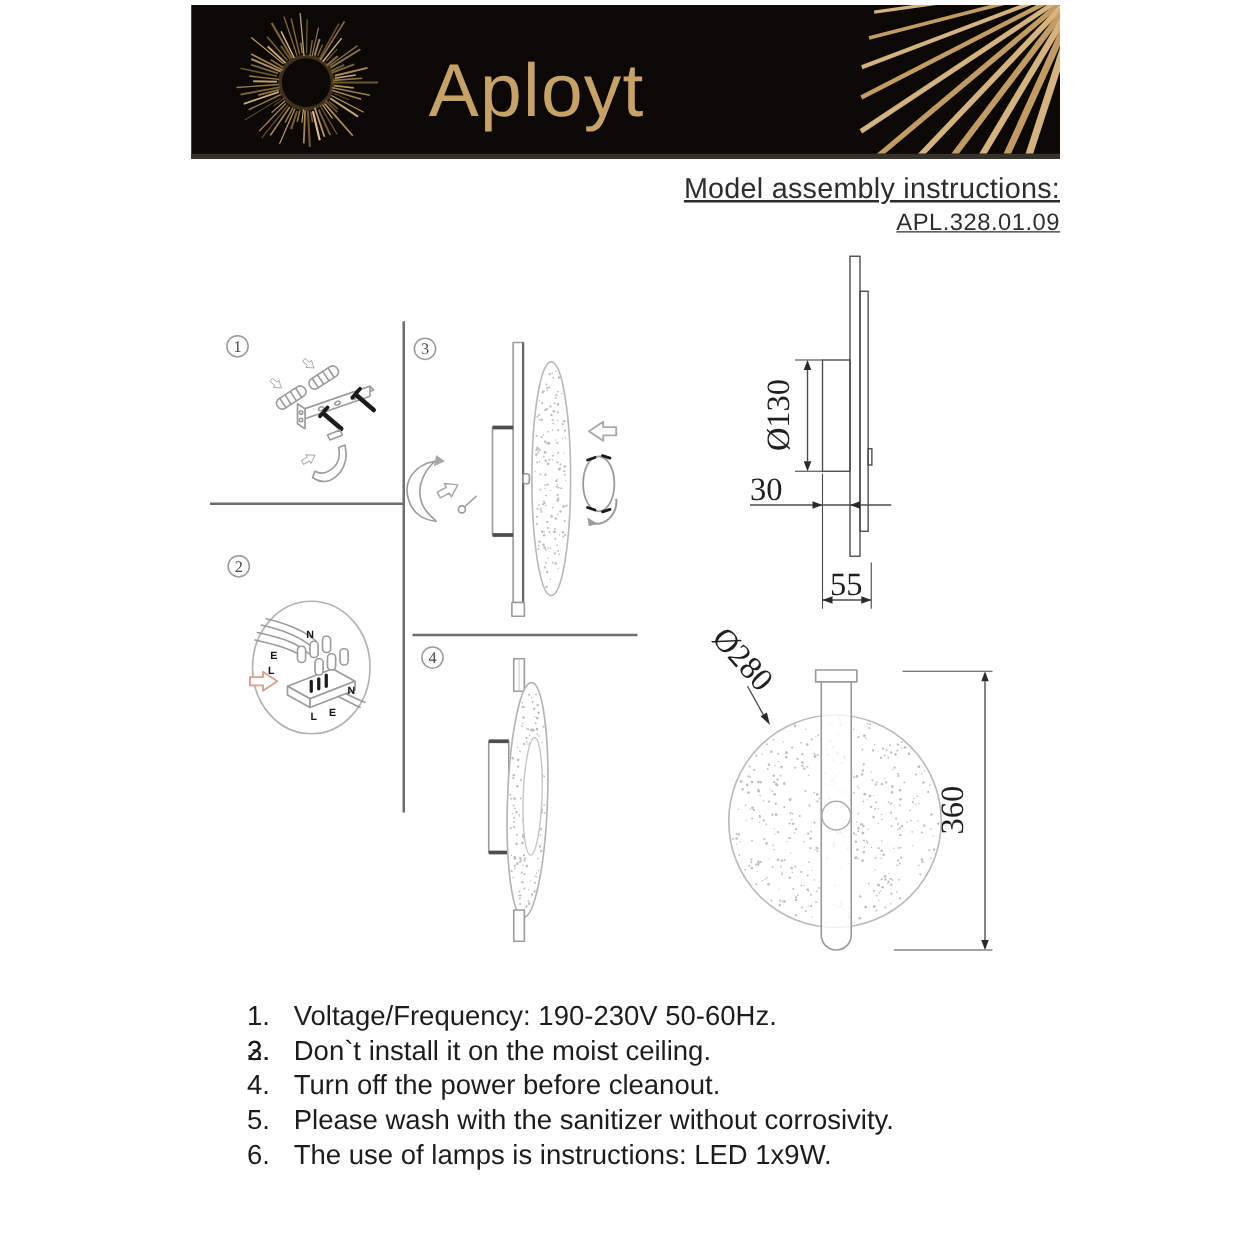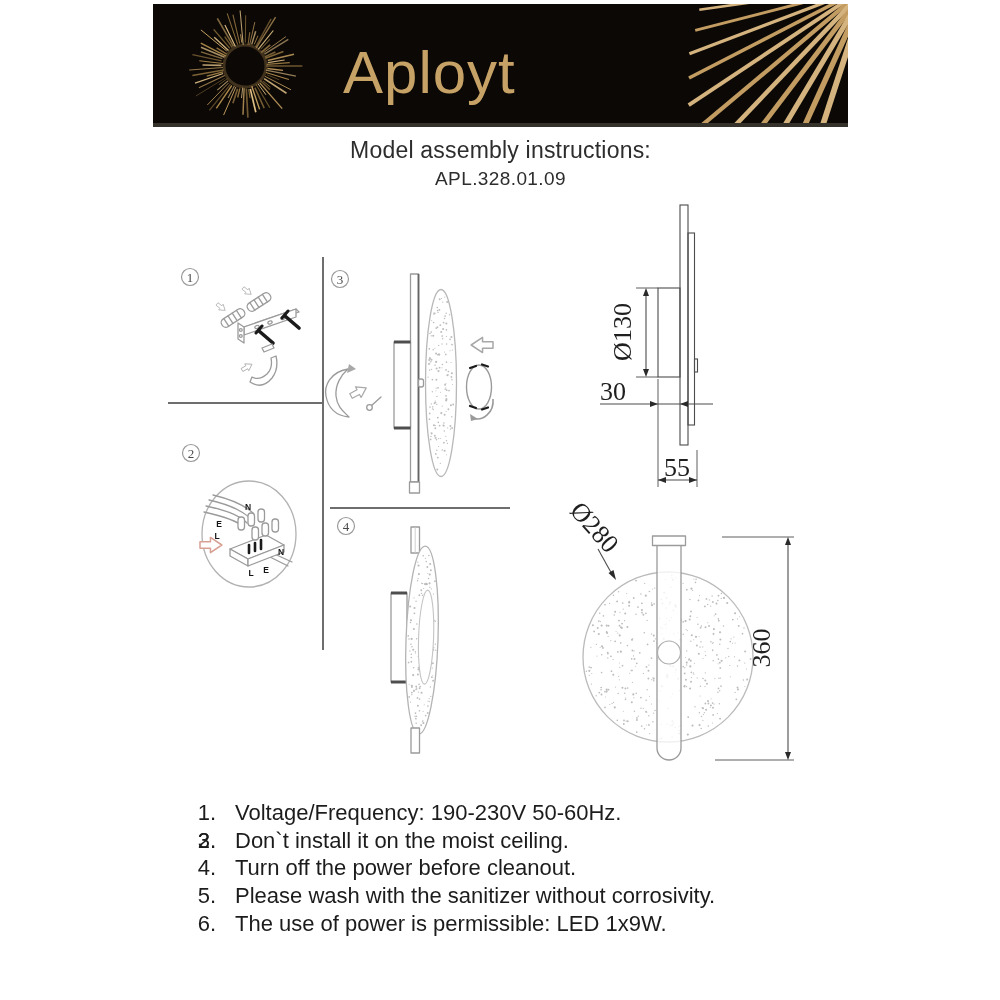--- a/index.html
+++ b/index.html
@@ -6,21 +6,21 @@
   body{width:1000px;height:1000px;position:relative;font-family:"Liberation Sans",sans-serif;}
 
   
   .banner{position:absolute;left:153px;top:4px;width:695px;height:123px;background:#0b0805;
           border-bottom:4px solid #35322c;box-sizing:border-box;overflow:hidden;}
   .banner svg{position:absolute;left:0;top:0;width:695px;height:119px;overflow:hidden;}
   .brand{position:absolute;left:170px;top:24px;font-size:60px;font-weight:400;letter-spacing:1px;
          color:#c7a266;line-height:1.5;margin-left:20px;}
 
   
-  .title-block{position:absolute;left:153px;top:137px;width:695px;text-align:center;color:#2d2d2d;}
+  .title-block{position:absolute;left:153px;top:137px;width:695px;text-align:right;color:#2d2d2d;text-decoration:underline;}
   .title-line1{font-size:23px;font-weight:500;letter-spacing:.2px;}
   .title-line2{font-size:19px;font-weight:500;margin-top:4px;letter-spacing:.4px;}
 
   
   #diagram{position:absolute;left:0;top:0;width:1000px;height:1000px;}
   .divider{stroke:#6e6e6e;stroke-width:2;}
   .art{stroke:#9b9b9b;fill:#ffffff;stroke-width:1.3;stroke-linejoin:round;}
   .artline{stroke:#9b9b9b;fill:none;stroke-width:1.3;stroke-linecap:round;}
   .dark{stroke:#4e4e4e;}
   .blackpart{stroke:#1b1b1b;stroke-linecap:round;}
@@ -1095,15 +1095,15 @@
   <div class="inst-row">
     <span class="inst-num">4.</span>
     <span>Turn off the power before cleanout.</span>
   </div>
   <div class="inst-row">
     <span class="inst-num">5.</span>
     <span>Please wash with the sanitizer without corrosivity.</span>
   </div>
   <div class="inst-row">
     <span class="inst-num">6.</span>
-    <span>The use of power is permissible: LED 1x9W.</span>
+    <span>The use of lamps is instructions: LED 1x9W.</span>
   </div>
 </div>
 
 </body></html>

